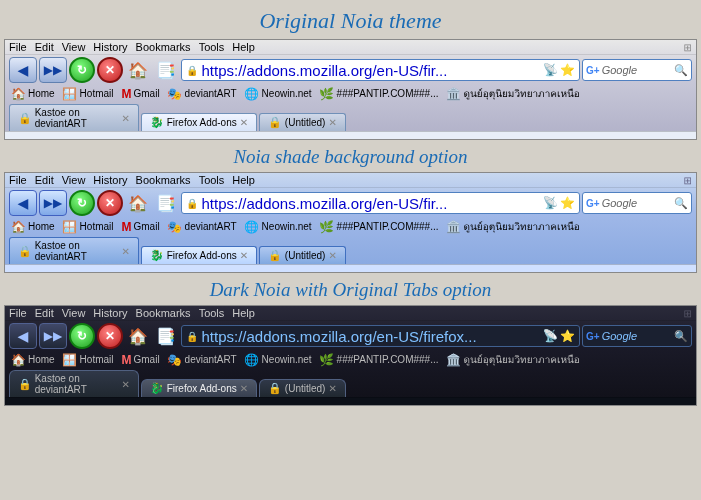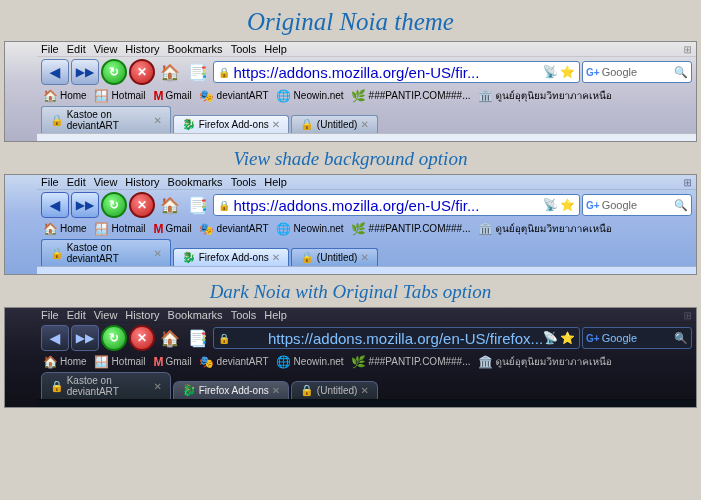--- a/index.html
+++ b/index.html
@@ -9,41 +9,40 @@
       background: #d4d0c8;
       font-family: Arial, sans-serif;
       overflow: hidden;
     }
 
     
     .main-title {
       text-align: center;
       font-family: 'Comic Sans MS', cursive, fantasy;
       font-style: italic;
-      font-size: 25px;
+      font-size: 22px;
       color: #1a6bb5;
       padding: 8px 0 5px 0;
       background: #d4d0c8;
     }
 
     .section-title {
       text-align: center;
       font-family: 'Comic Sans MS', cursive, fantasy;
       font-style: italic;
       font-size: 19px;
       color: #1a6bb5;
       padding: 6px 0 4px 0;
       background: #d4d0c8;
     }
 
     
     .browser-chrome {
       margin: 0 4px;
       border: 1px solid #888;
-      padding-left: 32px;
     }
 
     
     .theme-noia {
       background: linear-gradient(180deg, #e8e8e8 0%, #c8c8d8 40%, #b0b0c8 100%);
     }
 
     
     .theme-blue {
       background: linear-gradient(180deg, #c8d8f0 0%, #a0b8e8 40%, #88a8e0 100%);
@@ -163,21 +162,21 @@
       background: #1a2030;
       color: #80c0ff;
     }
     .url-text {
       flex: 1;
       color: #0000cc;
       font-size: 15px;
       overflow: hidden;
       white-space: nowrap;
     }
-    .theme-dark .url-text { color: #80c0ff; text-align: right; }
+    .theme-dark .url-text { color: #80c0ff; }
 
     .url-icon {
       font-size: 10px;
       margin-right: 3px;
     }
 
     
     .url-extra {
       display: flex;
       gap: 2px;
@@ -208,21 +207,21 @@
     .theme-dark .searchbar-wrapper {
       border-color: #406090;
       background: #1a2030;
       color: #80c0ff;
     }
     .google-icon {
       color: #4285f4;
       font-size: 10px;
       font-weight: bold;
     }
-    .search-text { font-size: 11px; color: #666; flex: 1; }
+    .search-text { font-size: 11px; color: #666; flex: 1; font-style: italic; }
     .theme-dark .search-text { color: #80c0ff; }
     .search-btn {
       font-size: 11px;
       cursor: pointer;
     }
 
     
     .bookmarks-bar {
       display: flex;
       align-items: center;
@@ -403,21 +402,21 @@
         <span class="tab-icon">🔒</span>
         <span>(Untitled)</span>
         <span class="tab-close">✕</span>
       </div>
     </div>
     <div class="content-area"></div>
   </div>
 </div>
 
 <div>
-  <div class="section-title">View shade background option</div>
+  <div class="section-title">Noia shade background option</div>
 </div>
 
 <div class="browser-section">
   <div class="browser-chrome theme-blue">
     <div class="menubar">
       <span class="menu-item">File</span>
       <span class="menu-item">Edit</span>
       <span class="menu-item">View</span>
       <span class="menu-item">History</span>
       <span class="menu-item">Bookmarks</span>

